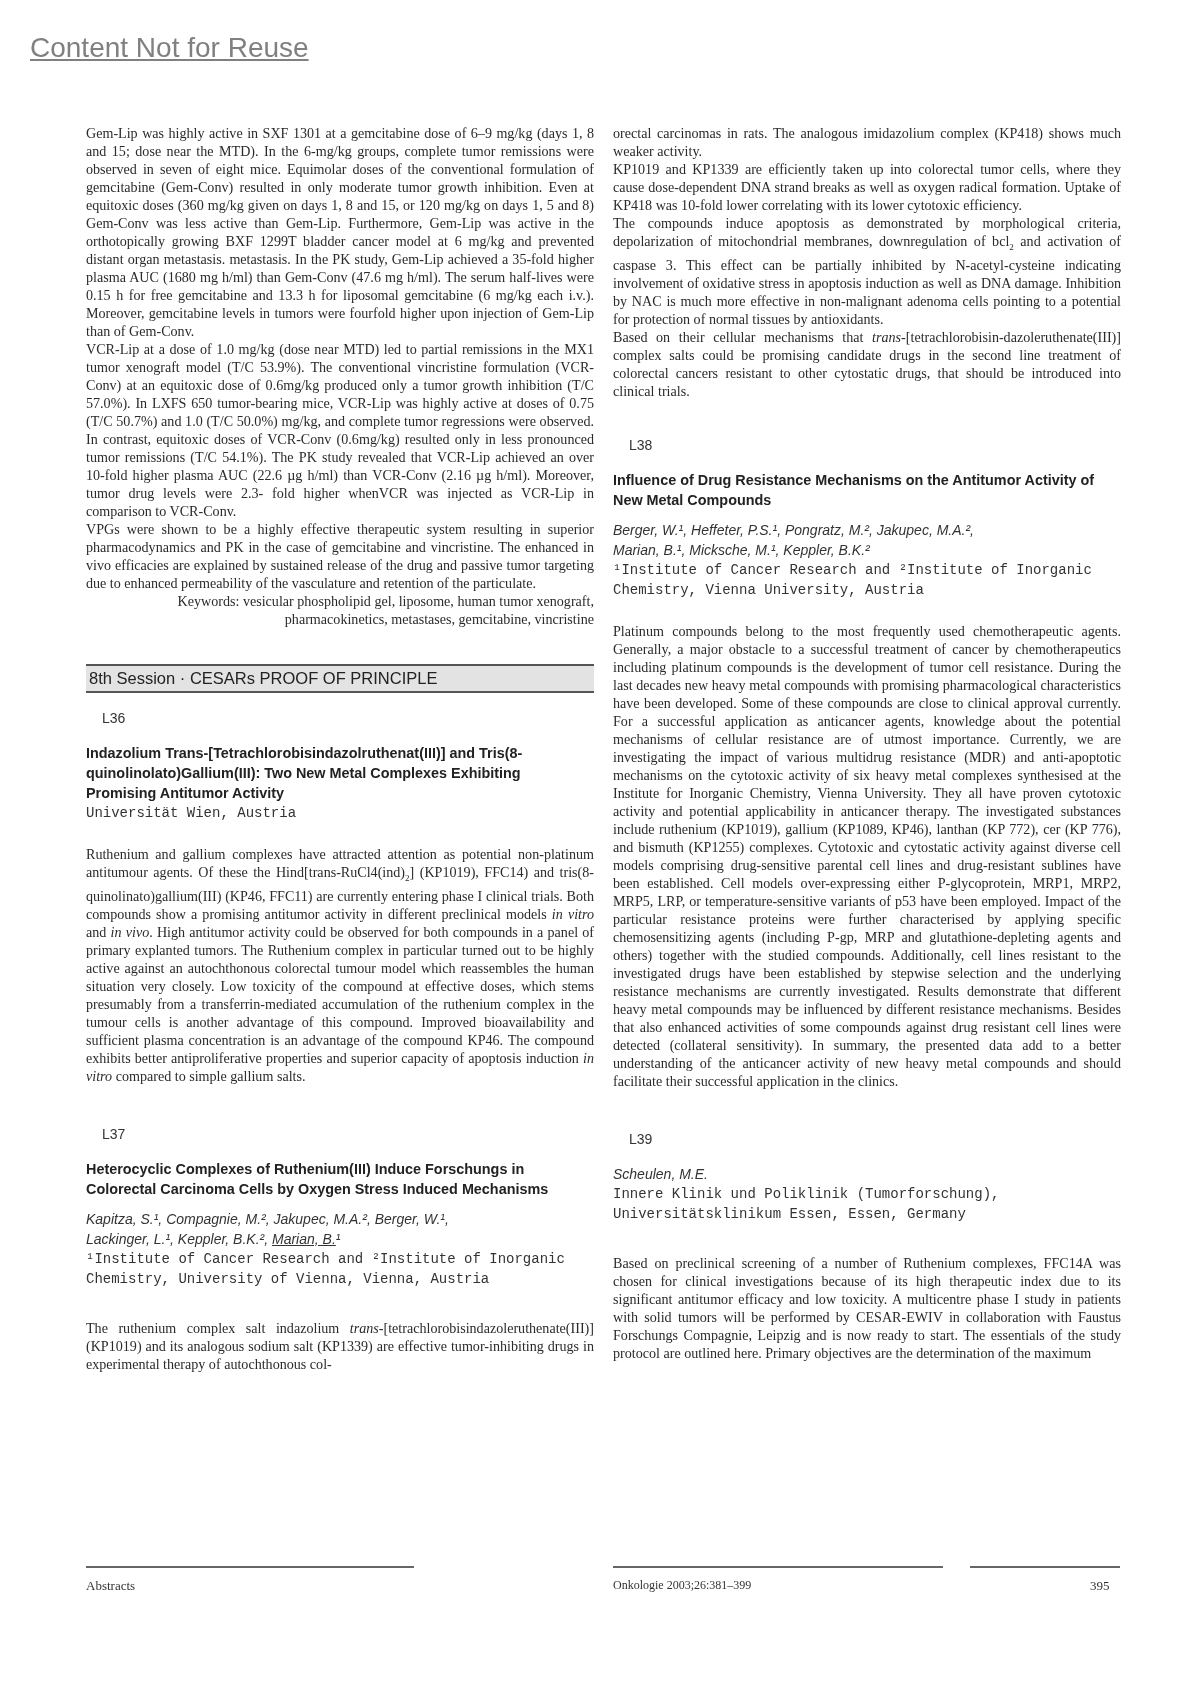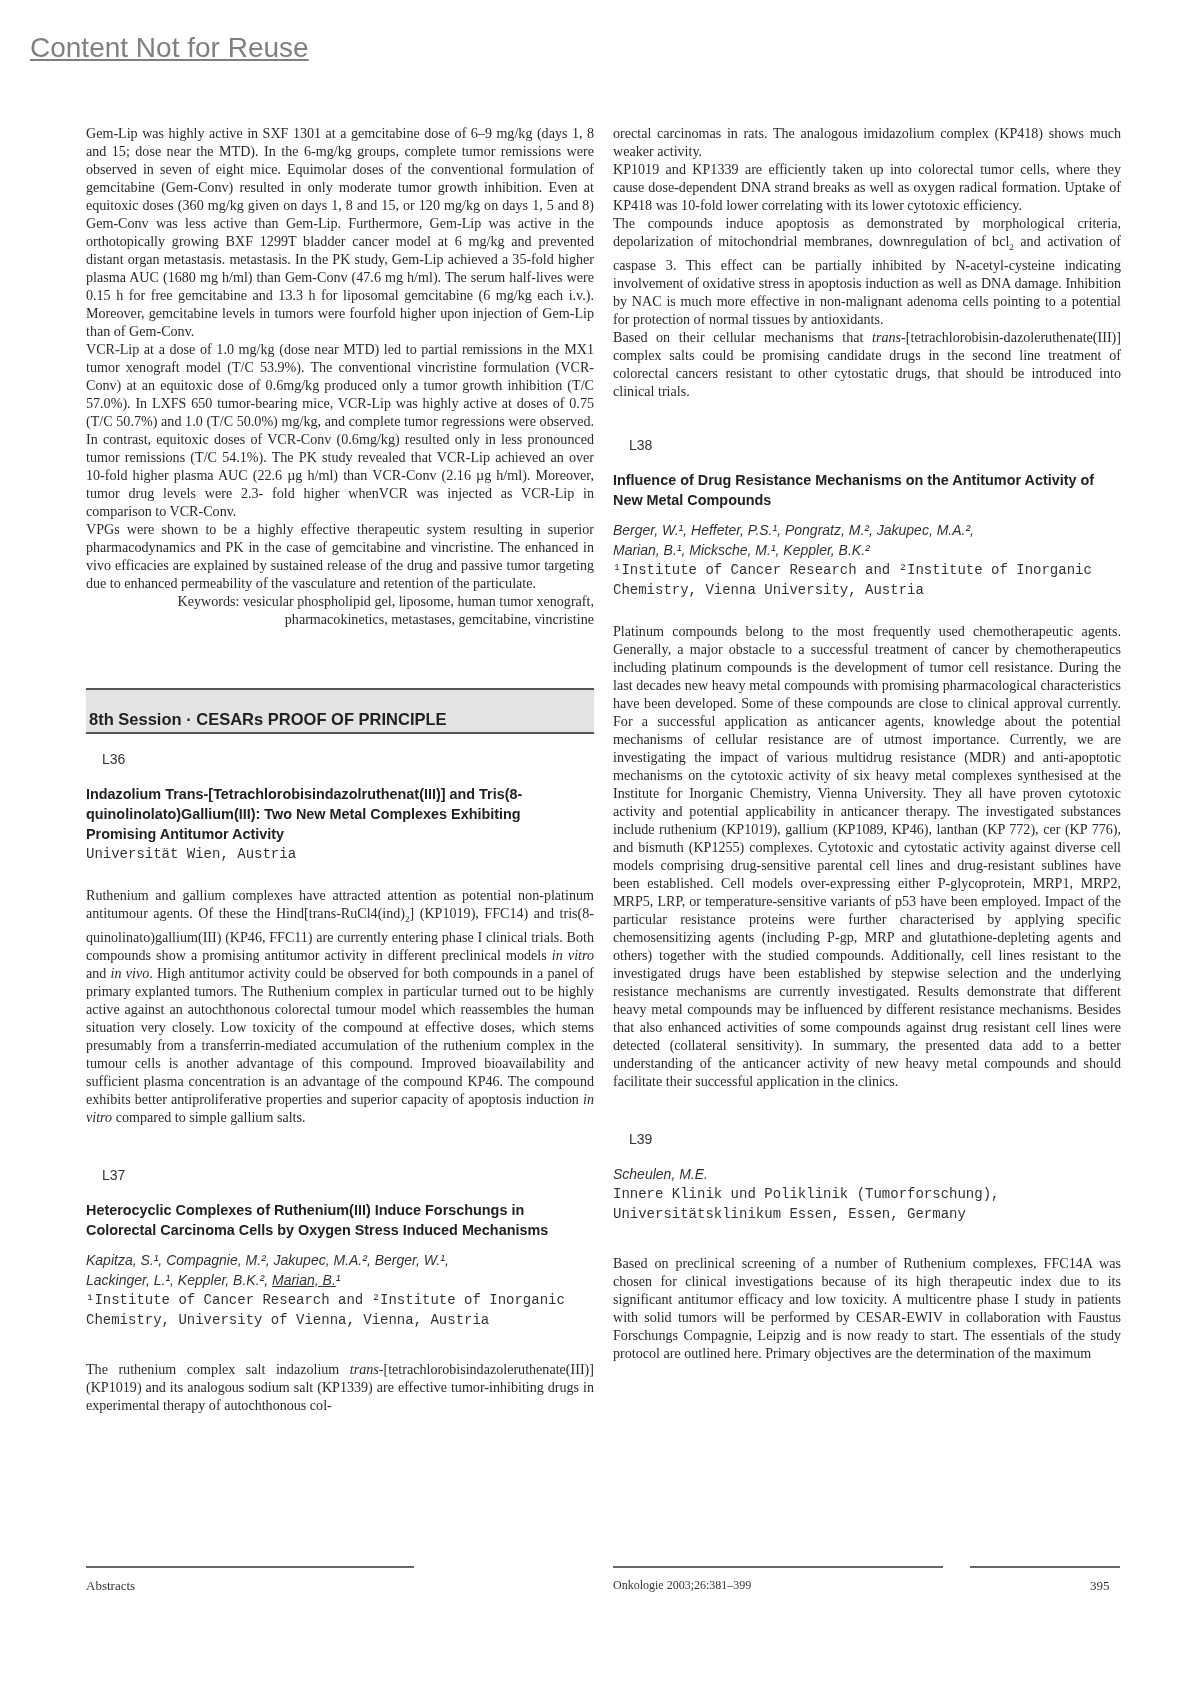--- a/index.html
+++ b/index.html
@@ -3,21 +3,21 @@
 <meta charset="utf-8">
 <style>
   html, body { margin: 0; padding: 0; background: #ffffff; }
   body { width: 1200px; height: 1696px; position: relative; overflow: hidden; color: #2a2a2a; }
   .watermark { position: absolute; left: 30px; top: 32px; font-family: "Liberation Sans", sans-serif; font-size: 28px; color: #808080; text-decoration: underline; }
   .col { position: absolute; top: 124px; width: 508px; }
   .col-left { left: 86px; }
   .col-right { left: 613px; }
   .serif { font-family: "Liberation Serif", serif; font-size: 14.1px; line-height: 18px; text-align: justify; hyphens: auto; margin: 0; }
   .para { margin: 0; }
-  .session { margin-top: 60px; border-top: 2px solid #555; border-bottom: 2px solid #555; background: #e3e3e3; padding: 20px 3px 3px; font-family: "Liberation Sans", sans-serif; font-weight: bold; font-size: 16.5px; color: #222; }
+  .session { margin-top: 36px; border-top: 2px solid #555; border-bottom: 2px solid #555; background: #e3e3e3; padding: 3px 3px 3px; font-family: "Liberation Sans", sans-serif; font-weight: normal; font-size: 16.5px; color: #222; }
   .abs-num { font-family: "Liberation Sans", sans-serif; font-size: 14px; color: #333; margin: 16px; line-height: 18px; }
   .abs-title { font-family: "Liberation Sans", sans-serif; font-weight: bold; font-size: 14.4px; line-height: 20px; color: #222; margin: 0; }
   .abs-authors { font-family: "Liberation Sans", sans-serif; font-style: italic; font-size: 14px; line-height: 20px; color: #333; margin: 10px 0 0 0; }
   .abs-affil { font-family: Liberation Mono, monospace; font-size: 14px; line-height: 20px; color: #333; margin: 0; }
   .abs-body { margin-top: 22px; }
   .u { text-decoration: underline; }
   .footer-rule { position: absolute; top: 1566px; height: 2px; background: #666; }
   .footer { position: absolute; top: 1578px; font-family: "Liberation Serif", serif; font-size: 13px; color: #333; }
 </style>
 </head>

